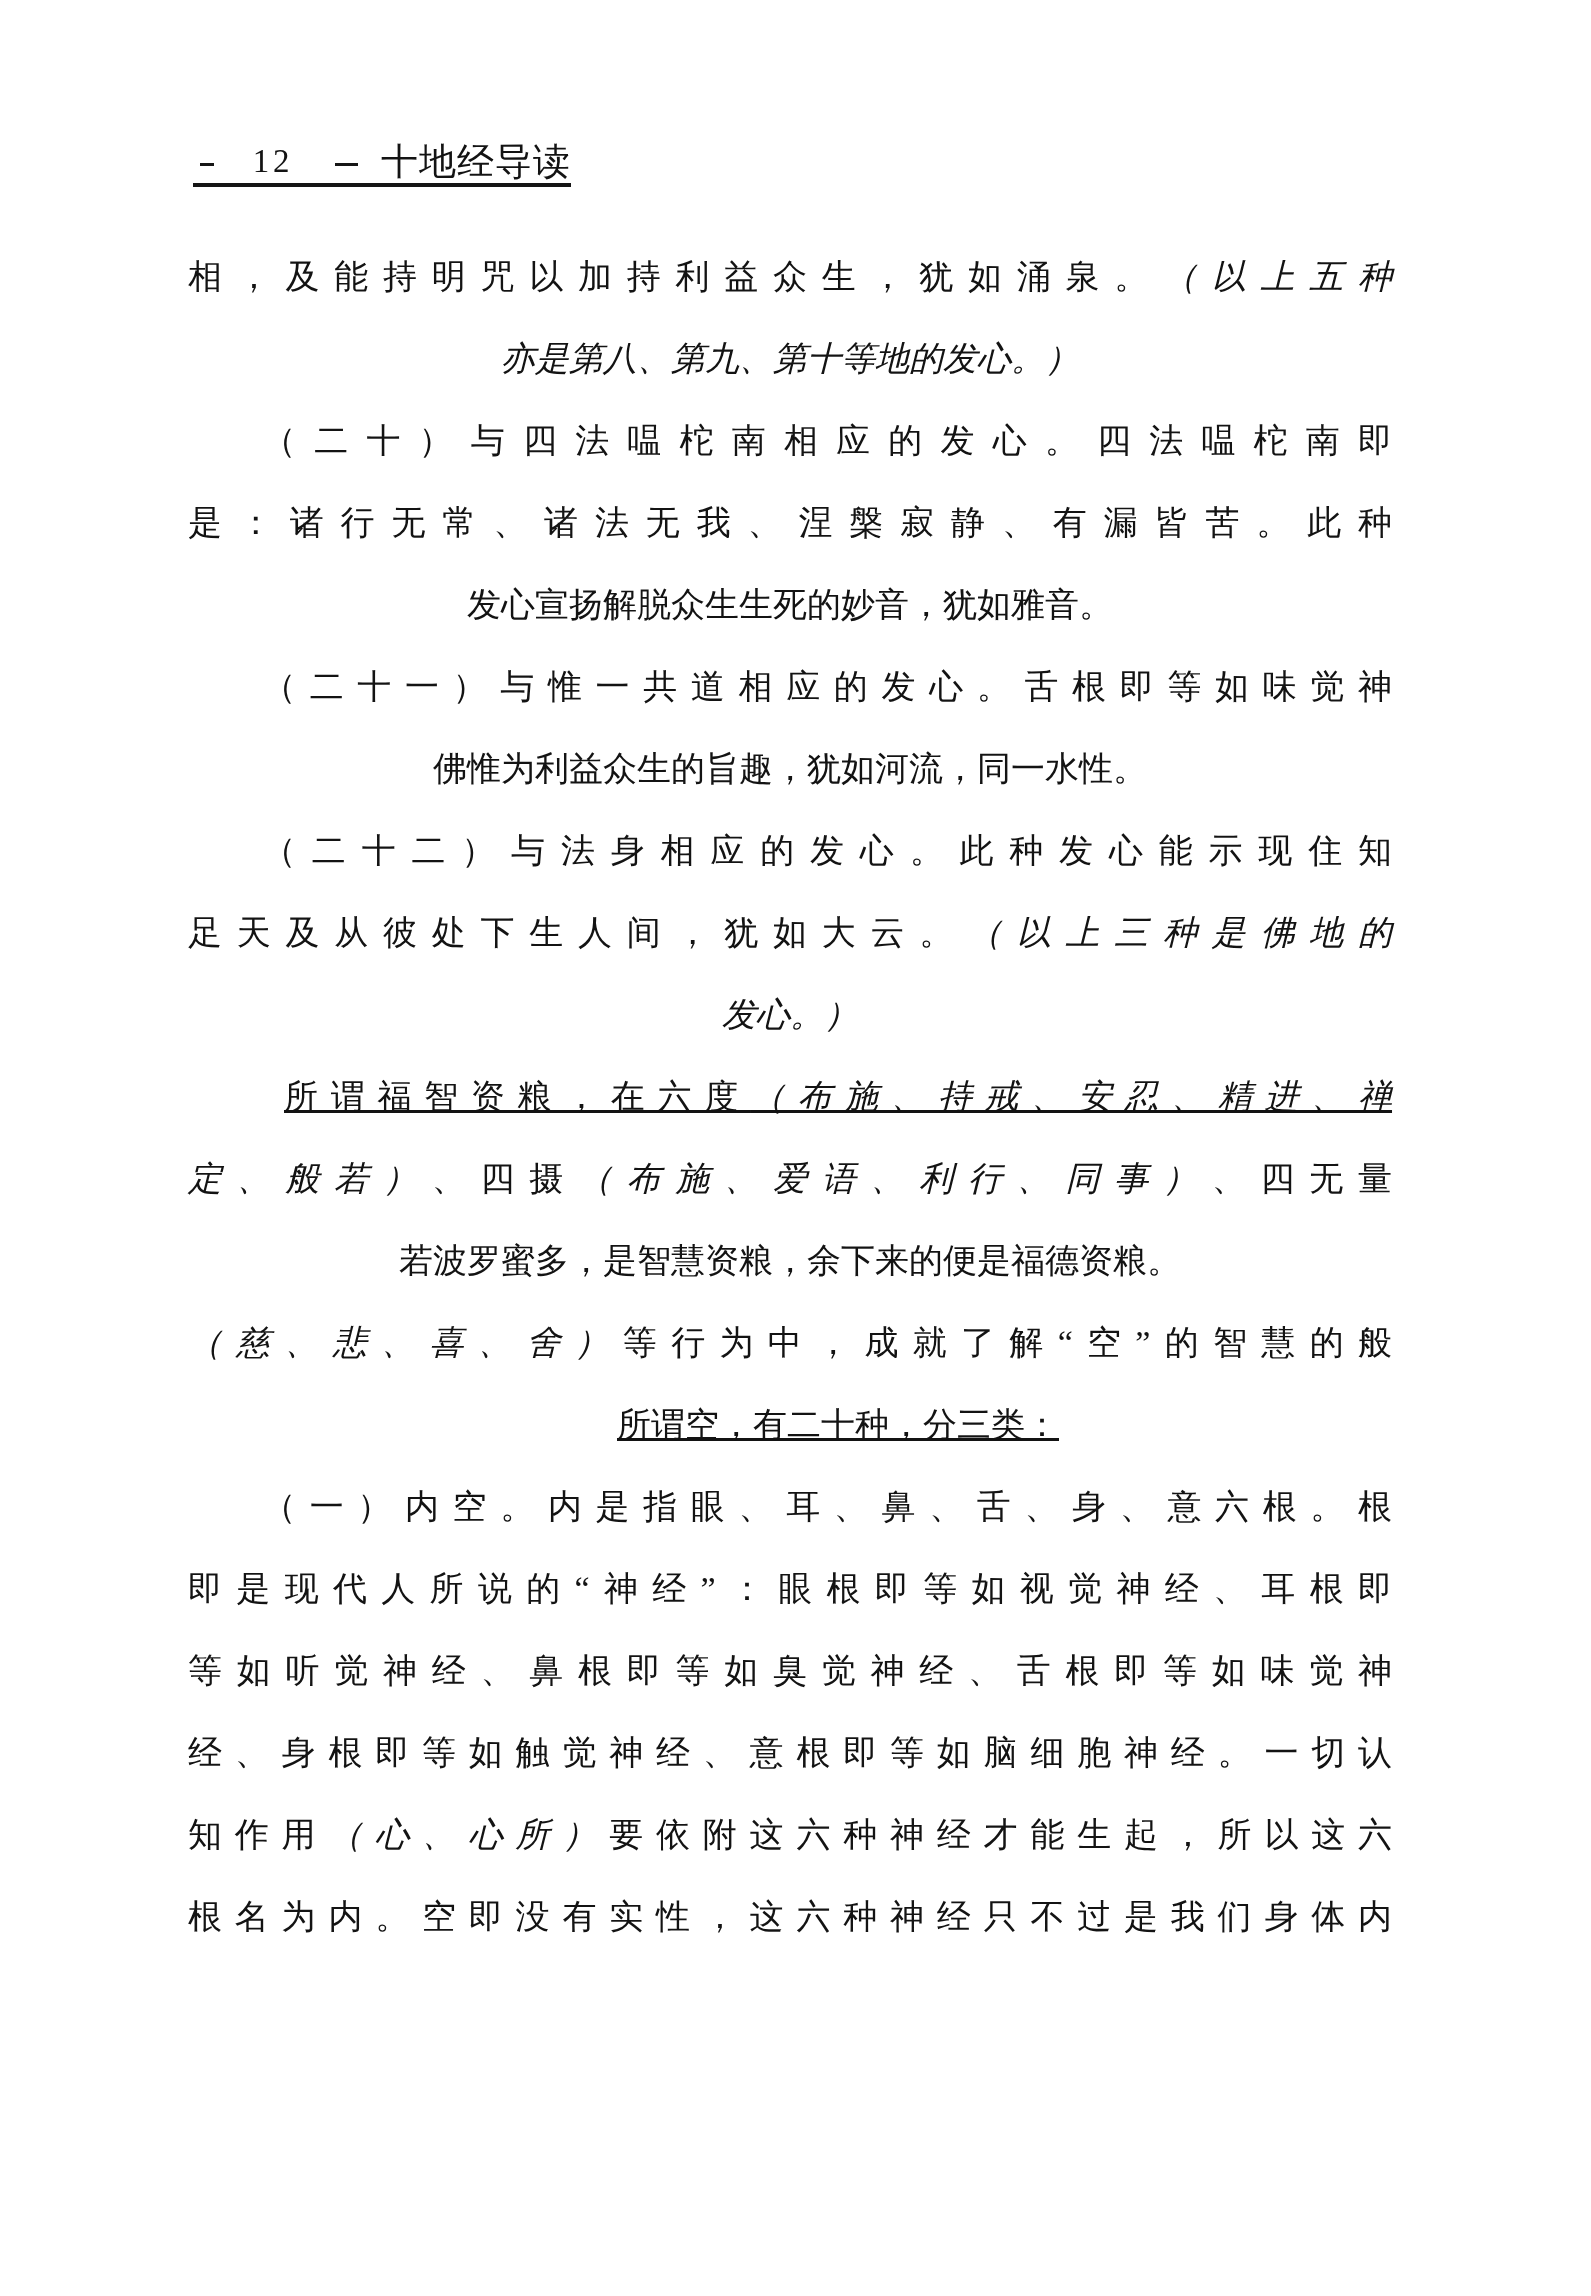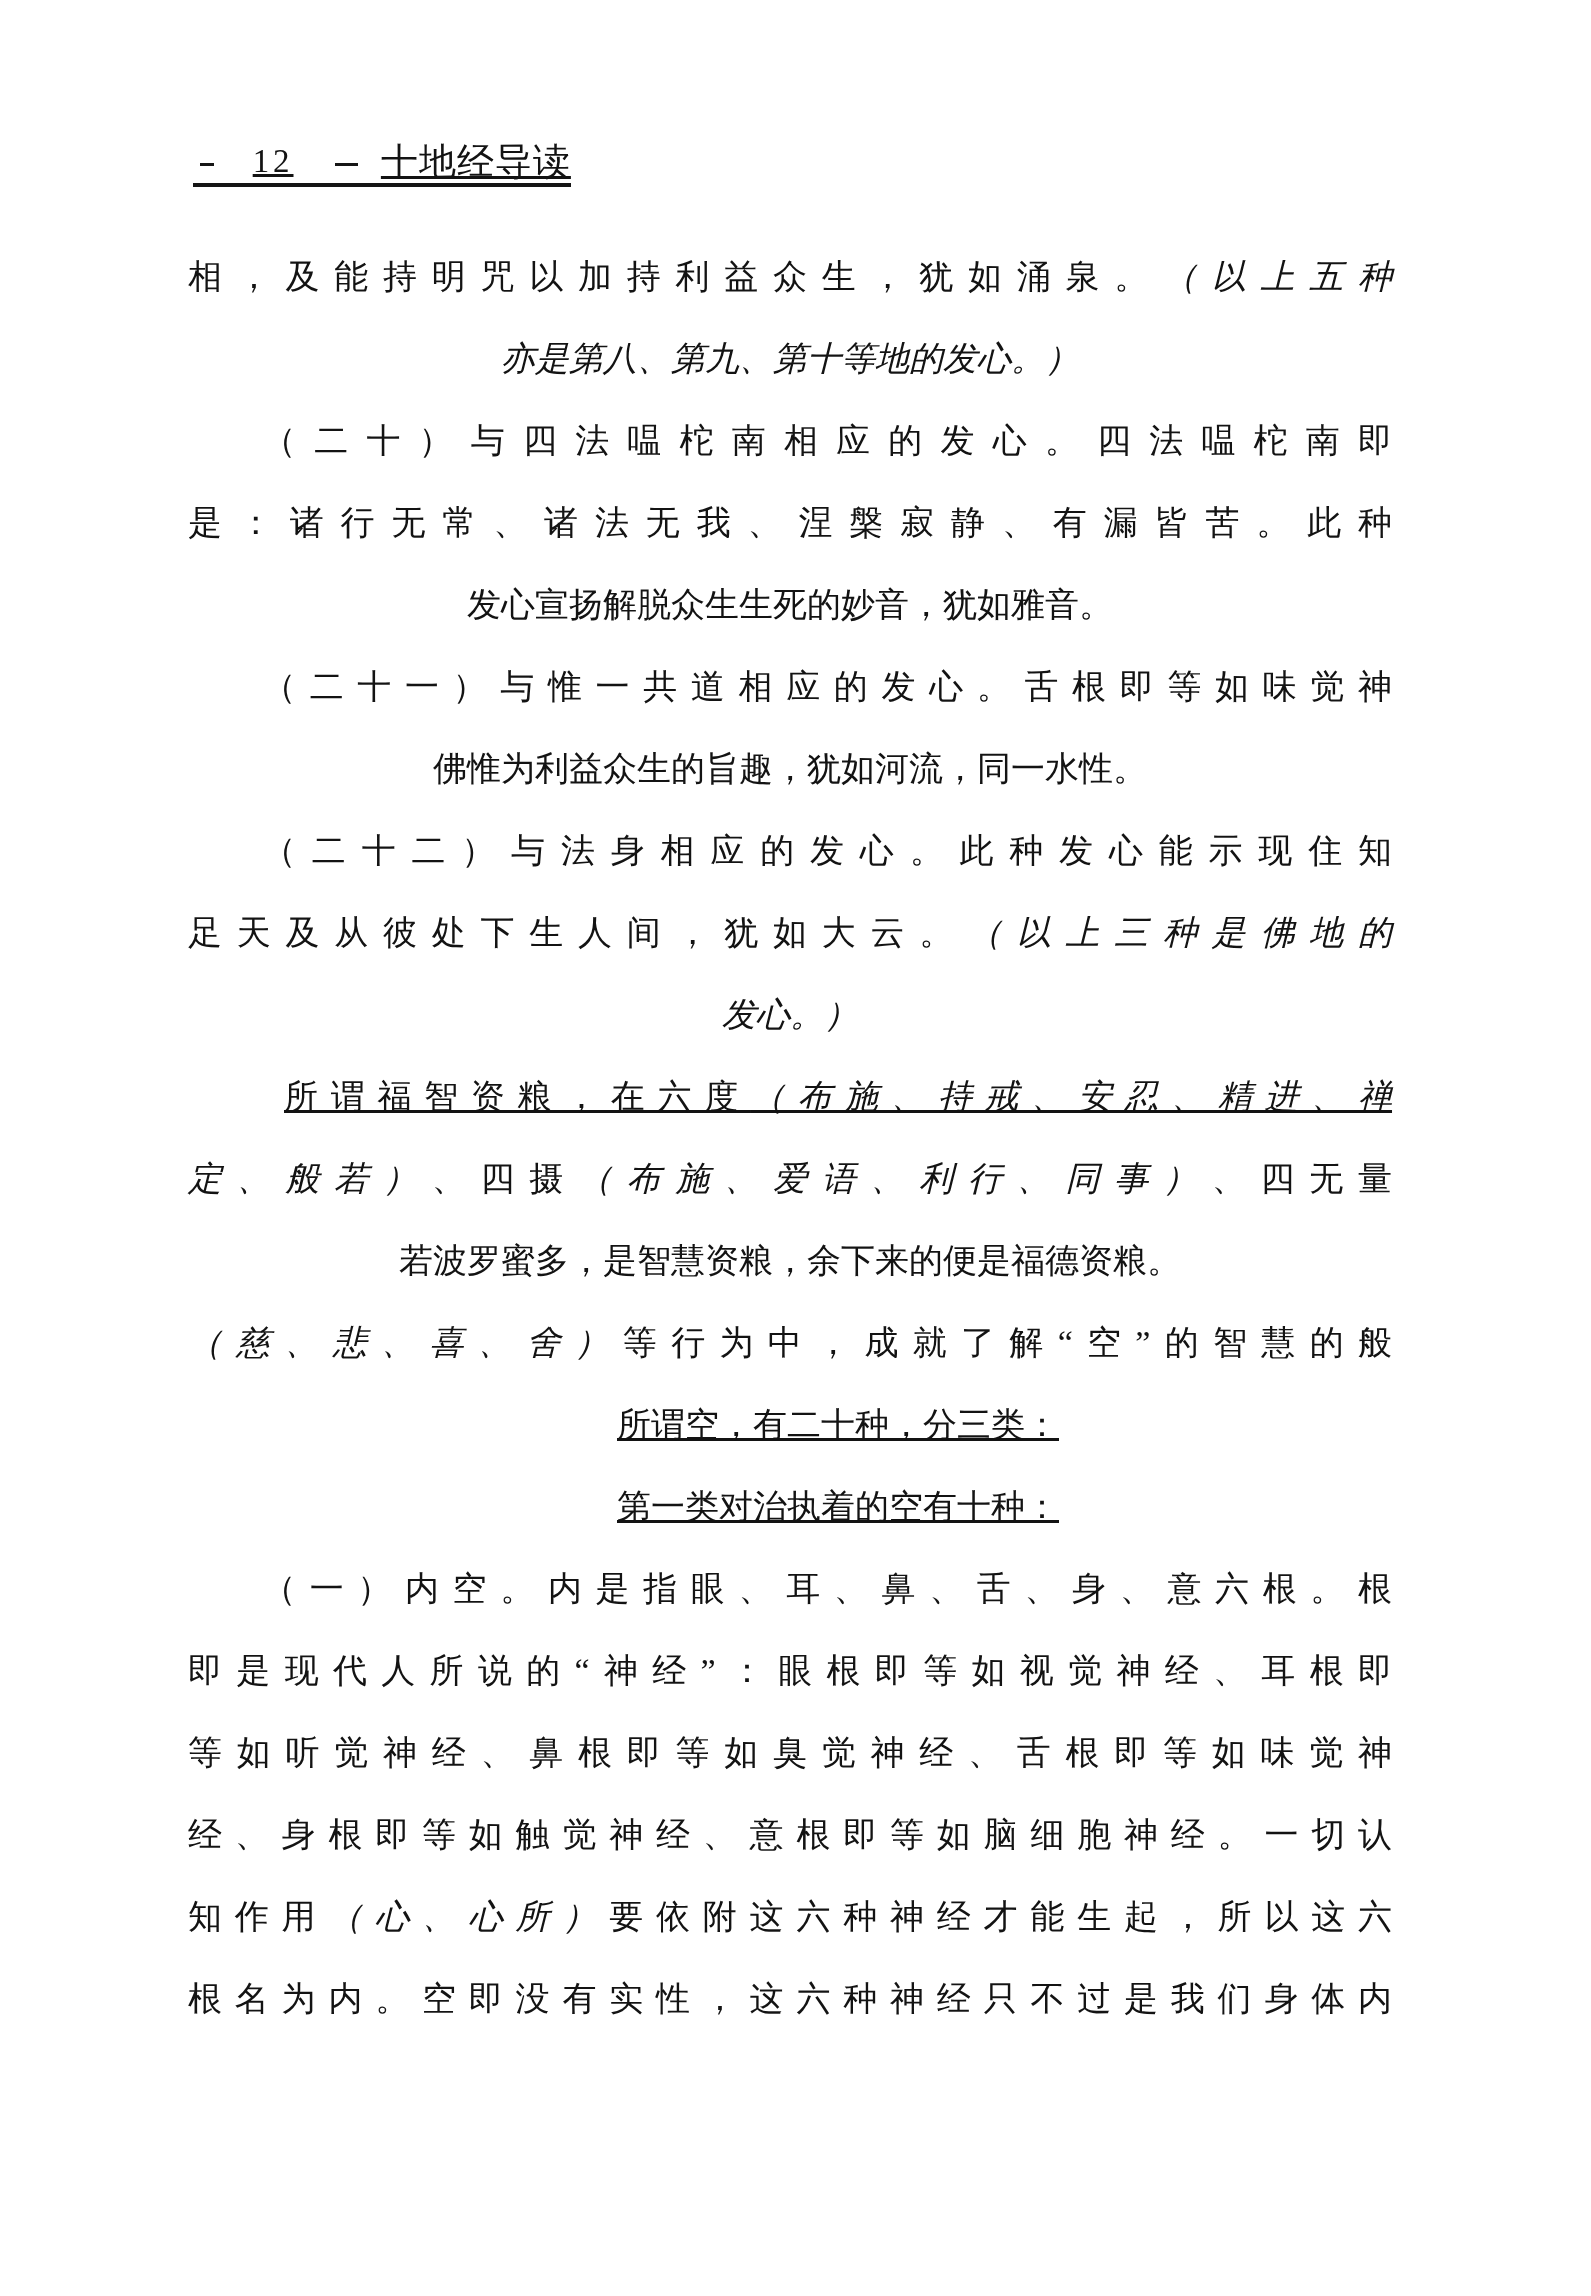--- a/index.html
+++ b/index.html
@@ -15,21 +15,20 @@
   }
   .header-line {
     position: absolute;
     left: 200px;
     top: 137px;
     height: 49px;
     display: flex;
     align-items: center;
     white-space: nowrap;
     font-size: 34px;
-    text-decoration: underline;
   }
   .header-dash1 { display: inline-block; width: 13.7px; border-top: 3.9px solid #161616; margin-top: 5.9px; }
   .header-dash2 { display: inline-block; width: 23.4px; border-top: 3.9px solid #161616; margin-top: 5.9px; margin-left: 41px; }
   .header-pagenum { margin-left: 39px; font-size: 33px; letter-spacing: 3.9px; }
   .header-title { margin-left: 23px; font-size: 37px; letter-spacing: 1px; }
   .header-rule {
     position: absolute;
     left: 193px;
     top: 183px;
     width: 378px;
@@ -74,21 +73,20 @@
       <div class="line just ind1"><span class="song">（二十一）与惟一共道相应的发心。舌根即等如味觉神</span></div>
       <div class="line"><span class="song">佛惟为利益众生的旨趣，犹如河流，同一水性。</span></div>
       <div class="line just ind1"><span class="song">（二十二）与法身相应的发心。此种发心能示现住知</span></div>
       <div class="line just"><span class="song">足天及从彼处下生人间，犹如大云。</span><span class="kai">（以上三种是佛地的</span></div>
       <div class="line"><span class="kai">发心。）</span></div>
       <div class="line just ind2"><span class="song">所谓福智资粮，在六度</span><span class="kai">（布施、持戒、安忍、精进、禅</span></div>
       <div class="line just"><span class="kai">定、般若）</span><span class="song">、四摄</span><span class="kai">（布施、爱语、利行、同事）</span><span class="song">、四无量</span></div>
       <div class="line"><span class="song">若波罗蜜多，是智慧资粮，余下来的便是福德资粮。</span></div>
       <div class="line just"><span class="kai">（慈、悲、喜、舍）</span><span class="song">等行为中，成就了解“空”的智慧的般</span></div>
       <div class="line ind2"><span class="song">所谓空，有二十种，分三类：</span></div>
-      <div class="line ind2"><span class="song">第一类对治执着的空有十种：</span></div>
       <div class="line just ind1"><span class="song">（一）内空。内是指眼、耳、鼻、舌、身、意六根。根</span></div>
       <div class="line just"><span class="song">即是现代人所说的“神经”：眼根即等如视觉神经、耳根即</span></div>
       <div class="line just"><span class="song">等如听觉神经、鼻根即等如臭觉神经、舌根即等如味觉神</span></div>
       <div class="line just"><span class="song">经、身根即等如触觉神经、意根即等如脑细胞神经。一切认</span></div>
       <div class="line just"><span class="song">知作用</span><span class="kai">（心、心所）</span><span class="song">要依附这六种神经才能生起，所以这六</span></div>
       <div class="line just"><span class="song">根名为内。空即没有实性，这六种神经只不过是我们身体内</span></div>
     </div>
 
 </div>
 

